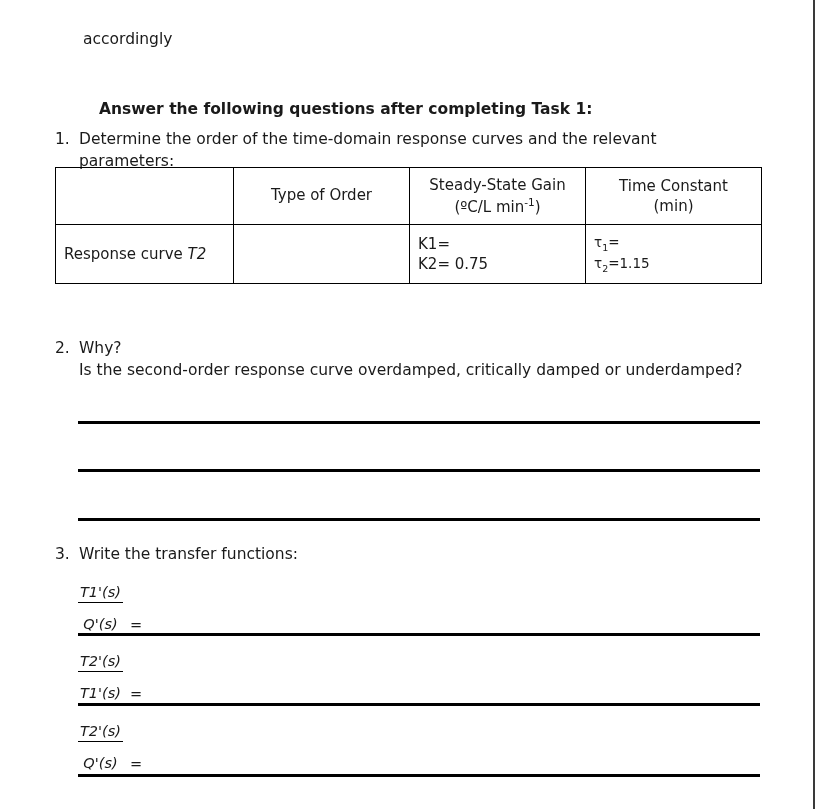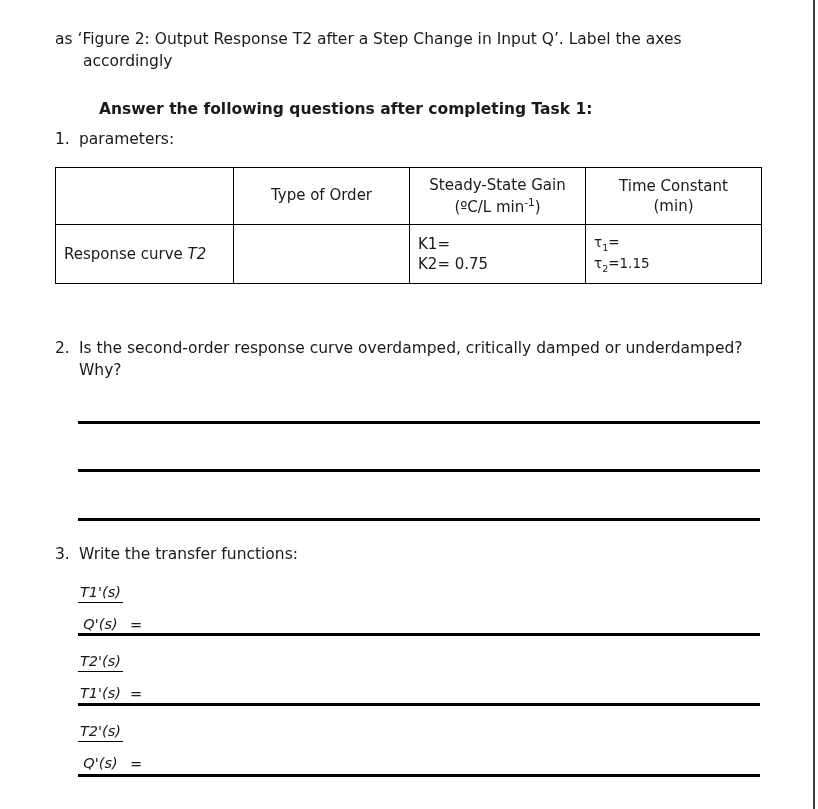--- a/index.html
+++ b/index.html
@@ -181,29 +181,29 @@
   #rule-t1 { top: 633px; }
   #rule-t2 { top: 703px; }
   #rule-t3 { top: 774px; }
 </style>
 </head>
 <body>
 
 <div class="sheet">
 
   <p class="intro">
-    <span>as ‘Figure 2: Output Response T2 after a Step Change in Input Q’. Label the axes</span>
     <span class="last-line" style="display:block">accordingly</span>
   </p>
 
   <p class="prompt-bold">Answer the following questions after completing Task 1:</p>
 
   <div class="q" id="q1">
     <span class="num">1.</span>
     <span class="body">
+      <span>Determine the order of the time-domain response curves and the relevant</span>
       <span class="tail" style="display:block">parameters:</span>
     </span>
   </div>
 
   <table class="tbl">
     <colgroup>
       <col class="c0">
         <col class="c1">
         <col class="c2">
         <col class="c3">
@@ -234,22 +234,22 @@
           <span class="cellline tau"><span>τ</span><sub>1</sub><span>=</span></span>
           <span class="cellline tau"><span>τ</span><sub>2</sub><span>=1.15</span></span>
         </td>
       </tr>
     </tbody>
   </table>
 
   <div class="q" id="q2">
     <span class="num">2.</span>
     <span class="body">
+      <span style="display:block">Why?</span>
       <span>Is the second-order response curve overdamped, critically damped or underdamped?</span>
-      <span style="display:block">Why?</span>
     </span>
   </div>
 
   <div class="rule" id="rule-a1"></div>
   <div class="rule" id="rule-a2"></div>
   <div class="rule" id="rule-a3"></div>
 
   <div class="q" id="q3">
     <span class="num">3.</span>
     <span class="body">Write the transfer functions:</span>

